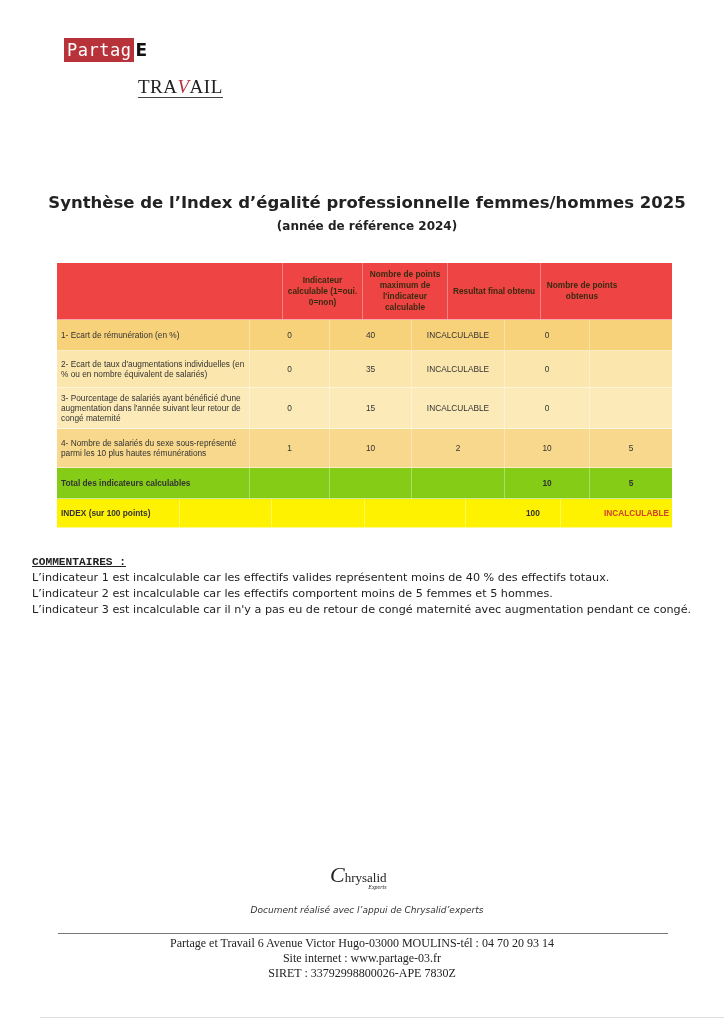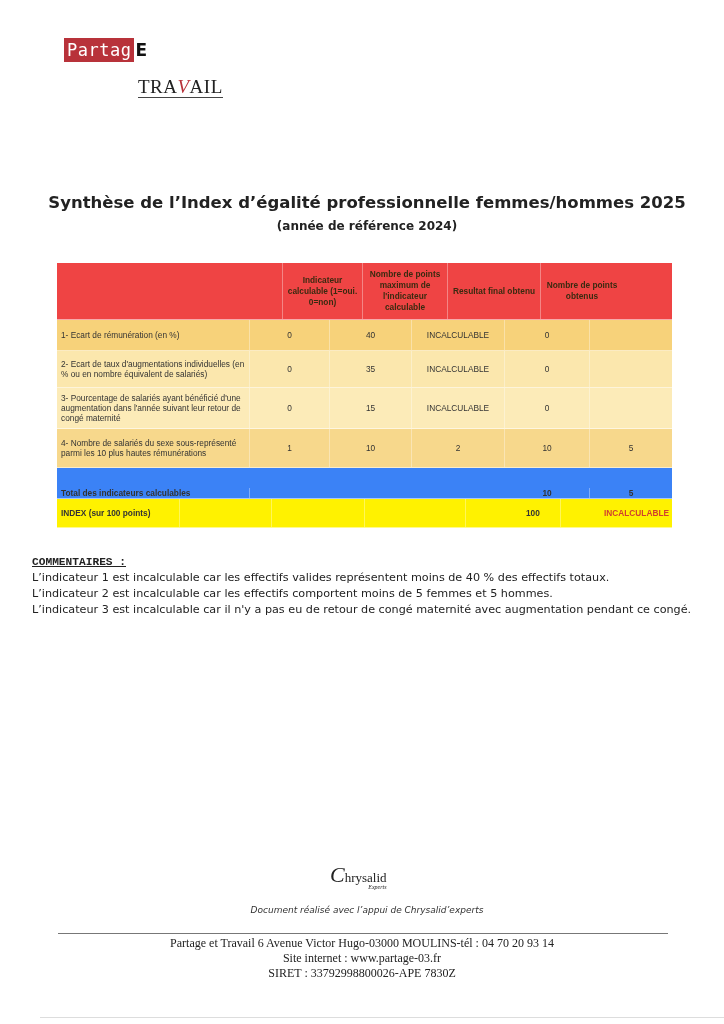--- a/index.html
+++ b/index.html
@@ -18,21 +18,21 @@
   .row { display:flex; border-bottom:1px solid rgba(255,255,255,0.55); }
   .cell { box-sizing:border-box; display:flex; align-items:center; justify-content:center; text-align:center; font-size:8.3px; color:#333; border-right:1px solid rgba(255,255,255,0.35); padding:0 3px; }
   .cell.label { justify-content:flex-start; text-align:left; padding-left:4px; }
   .c0 { width:193px; } .c1 { width:80px; } .c2 { width:82px; } .c3 { width:93px; } .c4 { width:85px; } .c5 { width:82px; border-right:none; }
   .row.head { height:56px; background:#ef4444;padding-left:33px; }
   .row.head .cell { font-weight:bold; font-size:8.3px; color:#3a2a10; line-height:11px; }
   .row.r1 { height:30px; background:#f7d27a; }
   .row.r2 { height:36px; background:#fbe7ad; }
   .row.r3 { height:40px; background:#fcebb8; }
   .row.r4 { height:38px; background:#f7d88c; }
-  .row.total { height:30px; background:#3b82f6;align-items:flex-end; }
+  .row.total { height:30px; background:#84cc16; }
   .row.total .cell { font-weight:bold; }
   .row.index { height:28px; background:#fff200;gap:40px; }
   .row.index .cell { font-weight:bold; }
   .red { color:#d0412e !important; font-weight:bold; }
 
   .comments { position:absolute; left:32px; top:554px; width:660px; font-family:"DejaVu Sans", sans-serif; font-size:11.2px; color:#222; line-height:16px; }
   .comments .head { font-weight:bold; text-decoration:underline;font-family:Liberation Mono, monospace; }
 
   .chrysalid { position:absolute; left:330px; top:866px; display:flex; flex-direction:column; align-items:flex-end; }
   .chrysalid .name { font-family:"Liberation Serif", serif; font-size:13px; color:#222;text-align:center; }

